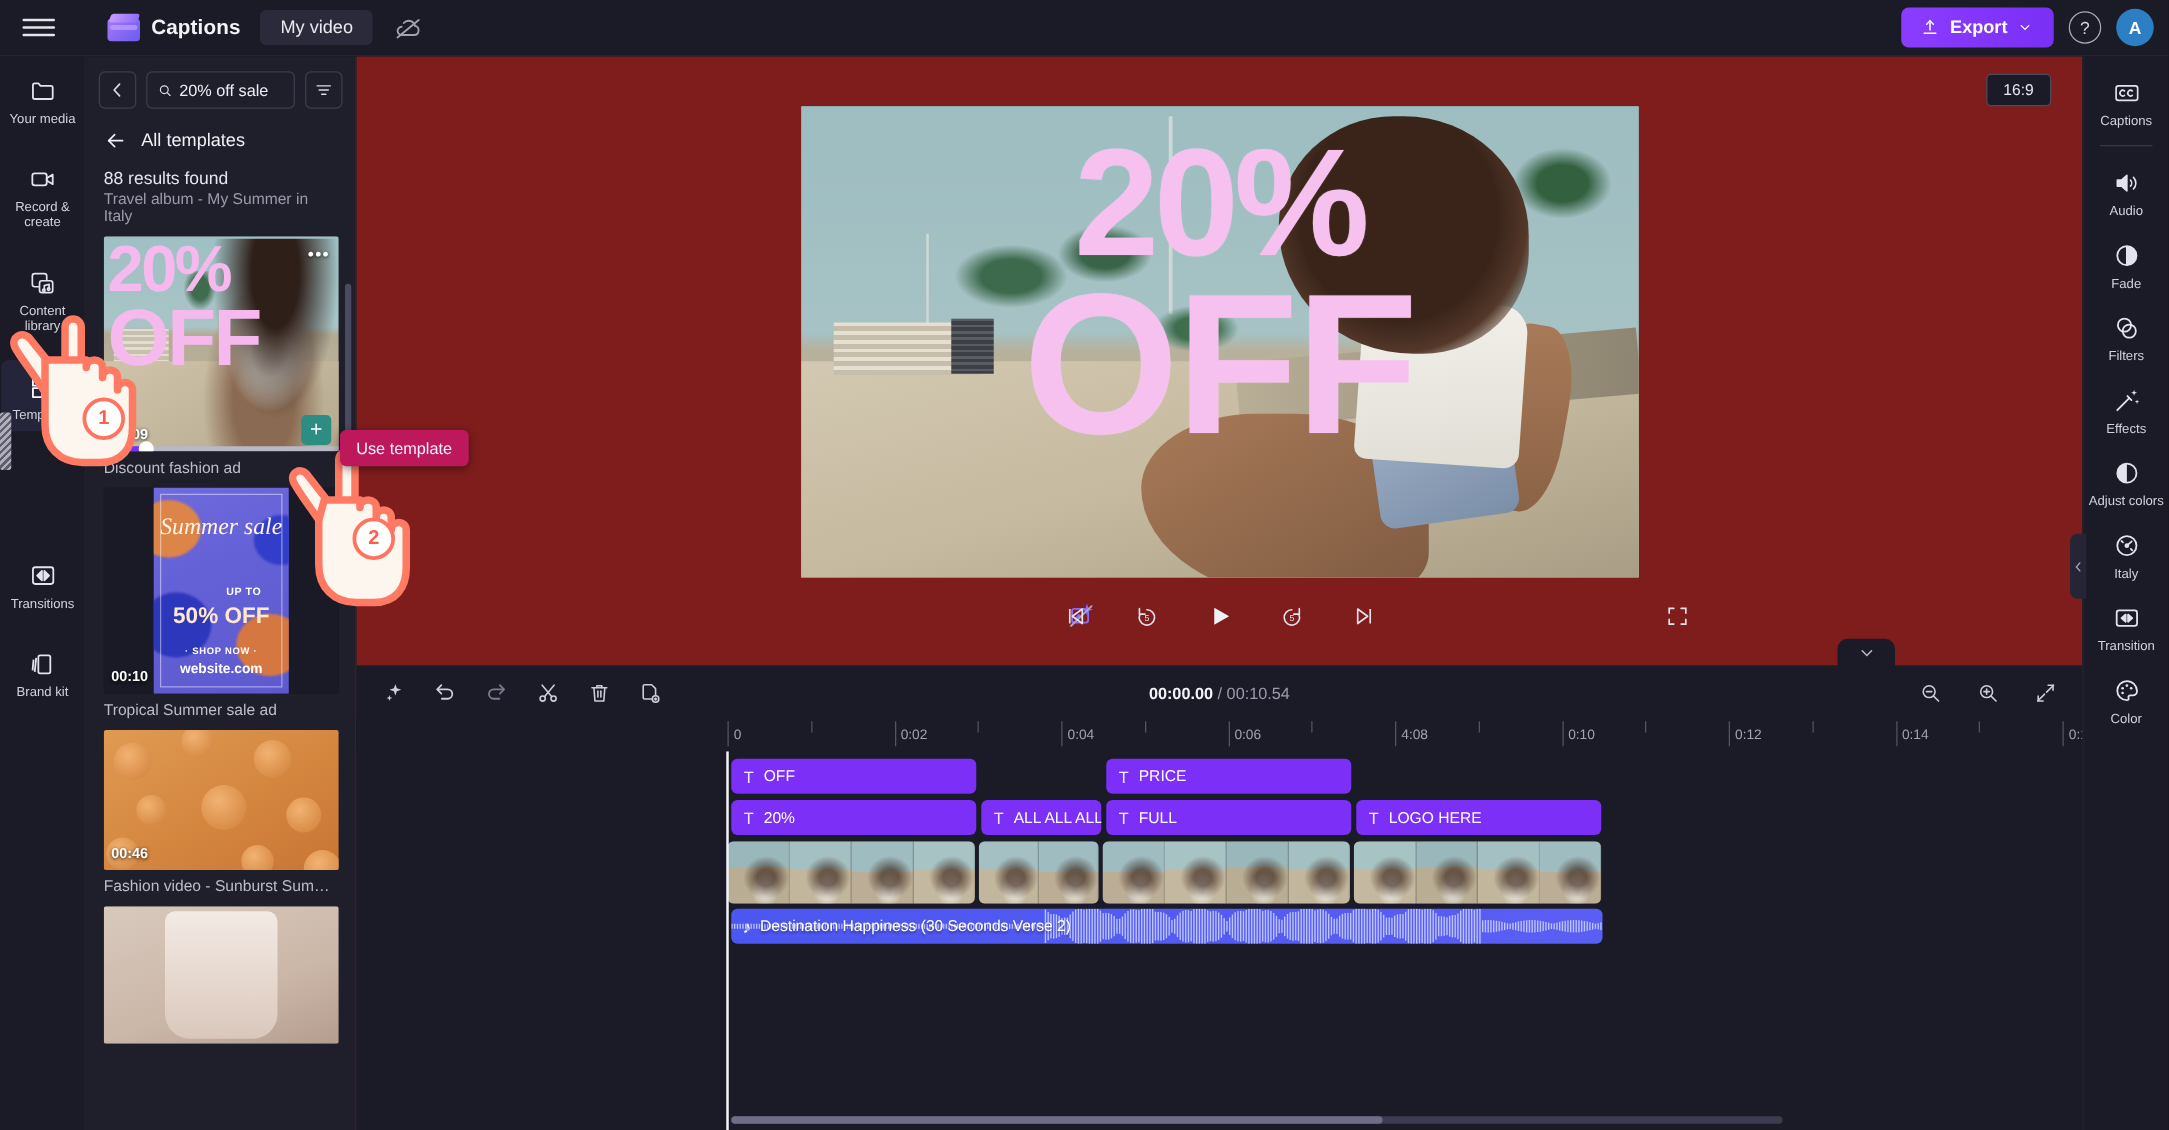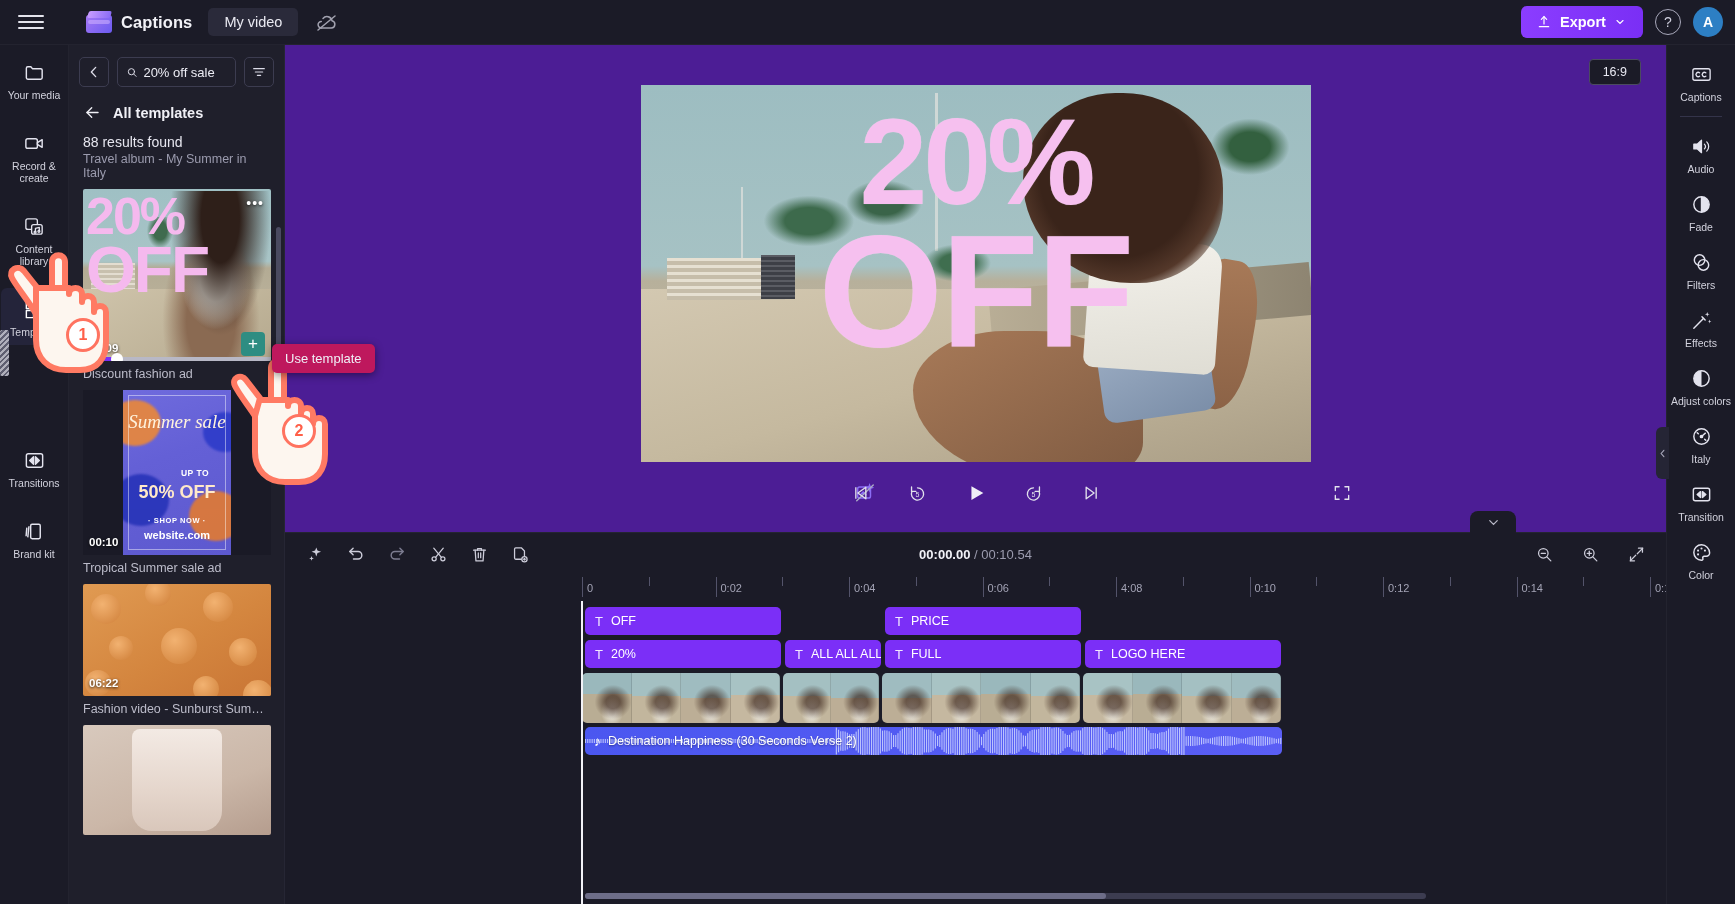--- a/index.html
+++ b/index.html
@@ -76,21 +76,21 @@
      background:#24243200; display:flex; align-items:center; justify-content:center; cursor:pointer; color:#dcdce8;}
   .search-wrap {
     flex:1 1 auto; height:30px; border:1px solid #3c3c50; border-radius:5px; display:flex;
     align-items:center; gap:5px; padding: 0 8px; background:transparent; overflow:hidden;
   }
   .search-wrap input {
     border:none; outline:none; background:transparent; color:#ededf5; font-size:13px;
     font-family:"Liberation Sans",sans-serif; width:100%;
   }
   .panel-back { display:flex; align-items:center; gap:11px; padding: 8px 14px 4px; cursor:pointer;}
-  .panel-back-label { font-size: 14.5px; font-weight:700; color:#f0f0f6;}
+  .panel-back-label { font-size: 14.5px; font-weight:400; color:#f0f0f6;}
   .results-count { font-size: 14px; color:#e6e6ef; padding: 8px 14px 2px; }
   .results-sub { font-size: 12.5px; color:#9b9bae; padding: 0 14px 9px; }
   .tpl-scroll { flex:1 1 auto; overflow:hidden; position:relative; padding: 0 14px; }
   .tpl-card { margin-bottom: 9px; }
   .tpl-thumb { position:relative; width:188px; height:auto; border-radius:2px; overflow:hidden; }
   .tpl-thumb.h1 { height: 172px; }
   .tpl-thumb.h2 { height: 165px; background:#1a1a26; }
   .tpl-thumb.h3 { height: 112px; }
   .tpl-thumb.h4 { height: 110px; }
   .tpl-dur { position:absolute; left:6px; bottom:7px; font-size:11.5px; font-weight:700; color:#fff;
@@ -132,21 +132,21 @@
   .art2 .t3 { position:absolute; top:92px; width:100%; text-align:center; font-size:18px; color:#ffe9c9; font-weight:800;}
   .art2 .t4 { position:absolute; bottom:30px; width:100%; text-align:center; font-size:7.5px; color:#fff; font-weight:700; letter-spacing:.6px;}
   .art2 .t5 { position:absolute; bottom:14px; width:100%; text-align:center; font-size:11px; color:#fff; font-weight:700;}
   .art3 { position:absolute; inset:0; background: linear-gradient(150deg,#e09a52,#d4863f 55%,#c97535); overflow:hidden;}
   .sun { position:absolute; border-radius:50%; background: radial-gradient(circle at 38% 34%, #f2b271, #cf7f38); }
   .art4 { position:absolute; inset:0; background: linear-gradient(160deg,#d8c9bd,#cbb7a8 60%,#b59d8e); }
   .art4 .dress { position:absolute; left:26%; top:4%; width:48%; height:92%; border-radius:8px 8px 20px 20px;
      background: linear-gradient(180deg,#f3eae4,#e5d6cc 60%,#d9c7bb); }
 
   
-  .center { flex:1 1 auto; display:flex; flex-direction:column; min-width:0; background:#4c1d95; }
+  .center { flex:1 1 auto; display:flex; flex-direction:column; min-width:0; background:#7f1d1d; }
   .stage { flex: 0 0 487px; position:relative; display:flex; flex-direction:column; align-items:center; }
   .aspect-badge { position:absolute; right:25px; top:14px; padding:5px 13px; border:1px solid #4b4b60;
       border-radius:4px; font-size:12.5px; color:#e8e8f2; cursor:pointer; background:#1b1b27;}
   .preview {
     width: 670px; height: 377px; margin-top: 40px; position:relative; overflow:hidden; background:#8fb0b4;
   }
   .pv-sky { position:absolute; inset:0; background: linear-gradient(180deg,#9dbdc1 0%,#a6c2c4 48%,#b7b09b 52%,#c9beaa 100%); }
   .pv-road { position:absolute; left:0; bottom:0; width:100%; height:46%;
       background: linear-gradient(165deg,#d3c8b1 0%,#c5b99f 50%,#a99d85 100%); }
   .pv-curb { position:absolute; right:0; top:47%; width:48%; height:14%;
@@ -440,21 +440,21 @@
               <div class="sun" style="left:8px;top:10px;width:30px;height:30px"></div>
               <div class="sun" style="left:62px;top:-4px;width:26px;height:26px"></div>
               <div class="sun" style="left:120px;top:8px;width:30px;height:30px"></div>
               <div class="sun" style="left:26px;top:52px;width:24px;height:24px"></div>
               <div class="sun" style="left:78px;top:44px;width:36px;height:36px"></div>
               <div class="sun" style="left:146px;top:54px;width:28px;height:28px"></div>
               <div class="sun" style="left:2px;top:86px;width:26px;height:26px"></div>
               <div class="sun" style="left:110px;top:92px;width:26px;height:26px"></div>
               <div class="sun" style="left:160px;top:96px;width:30px;height:30px"></div>
             </div>
-            <div class="tpl-dur">06:22</div>
+            <div class="tpl-dur">00:46</div>
           </div>
           <div class="tpl-name">Fashion video - Sunburst Summer col...</div>
         </div>
 
         <div class="tpl-card">
           <div class="tpl-thumb h4">
             <div class="art4">
                 <div class="dress"></div>
               </div>
           </div>

